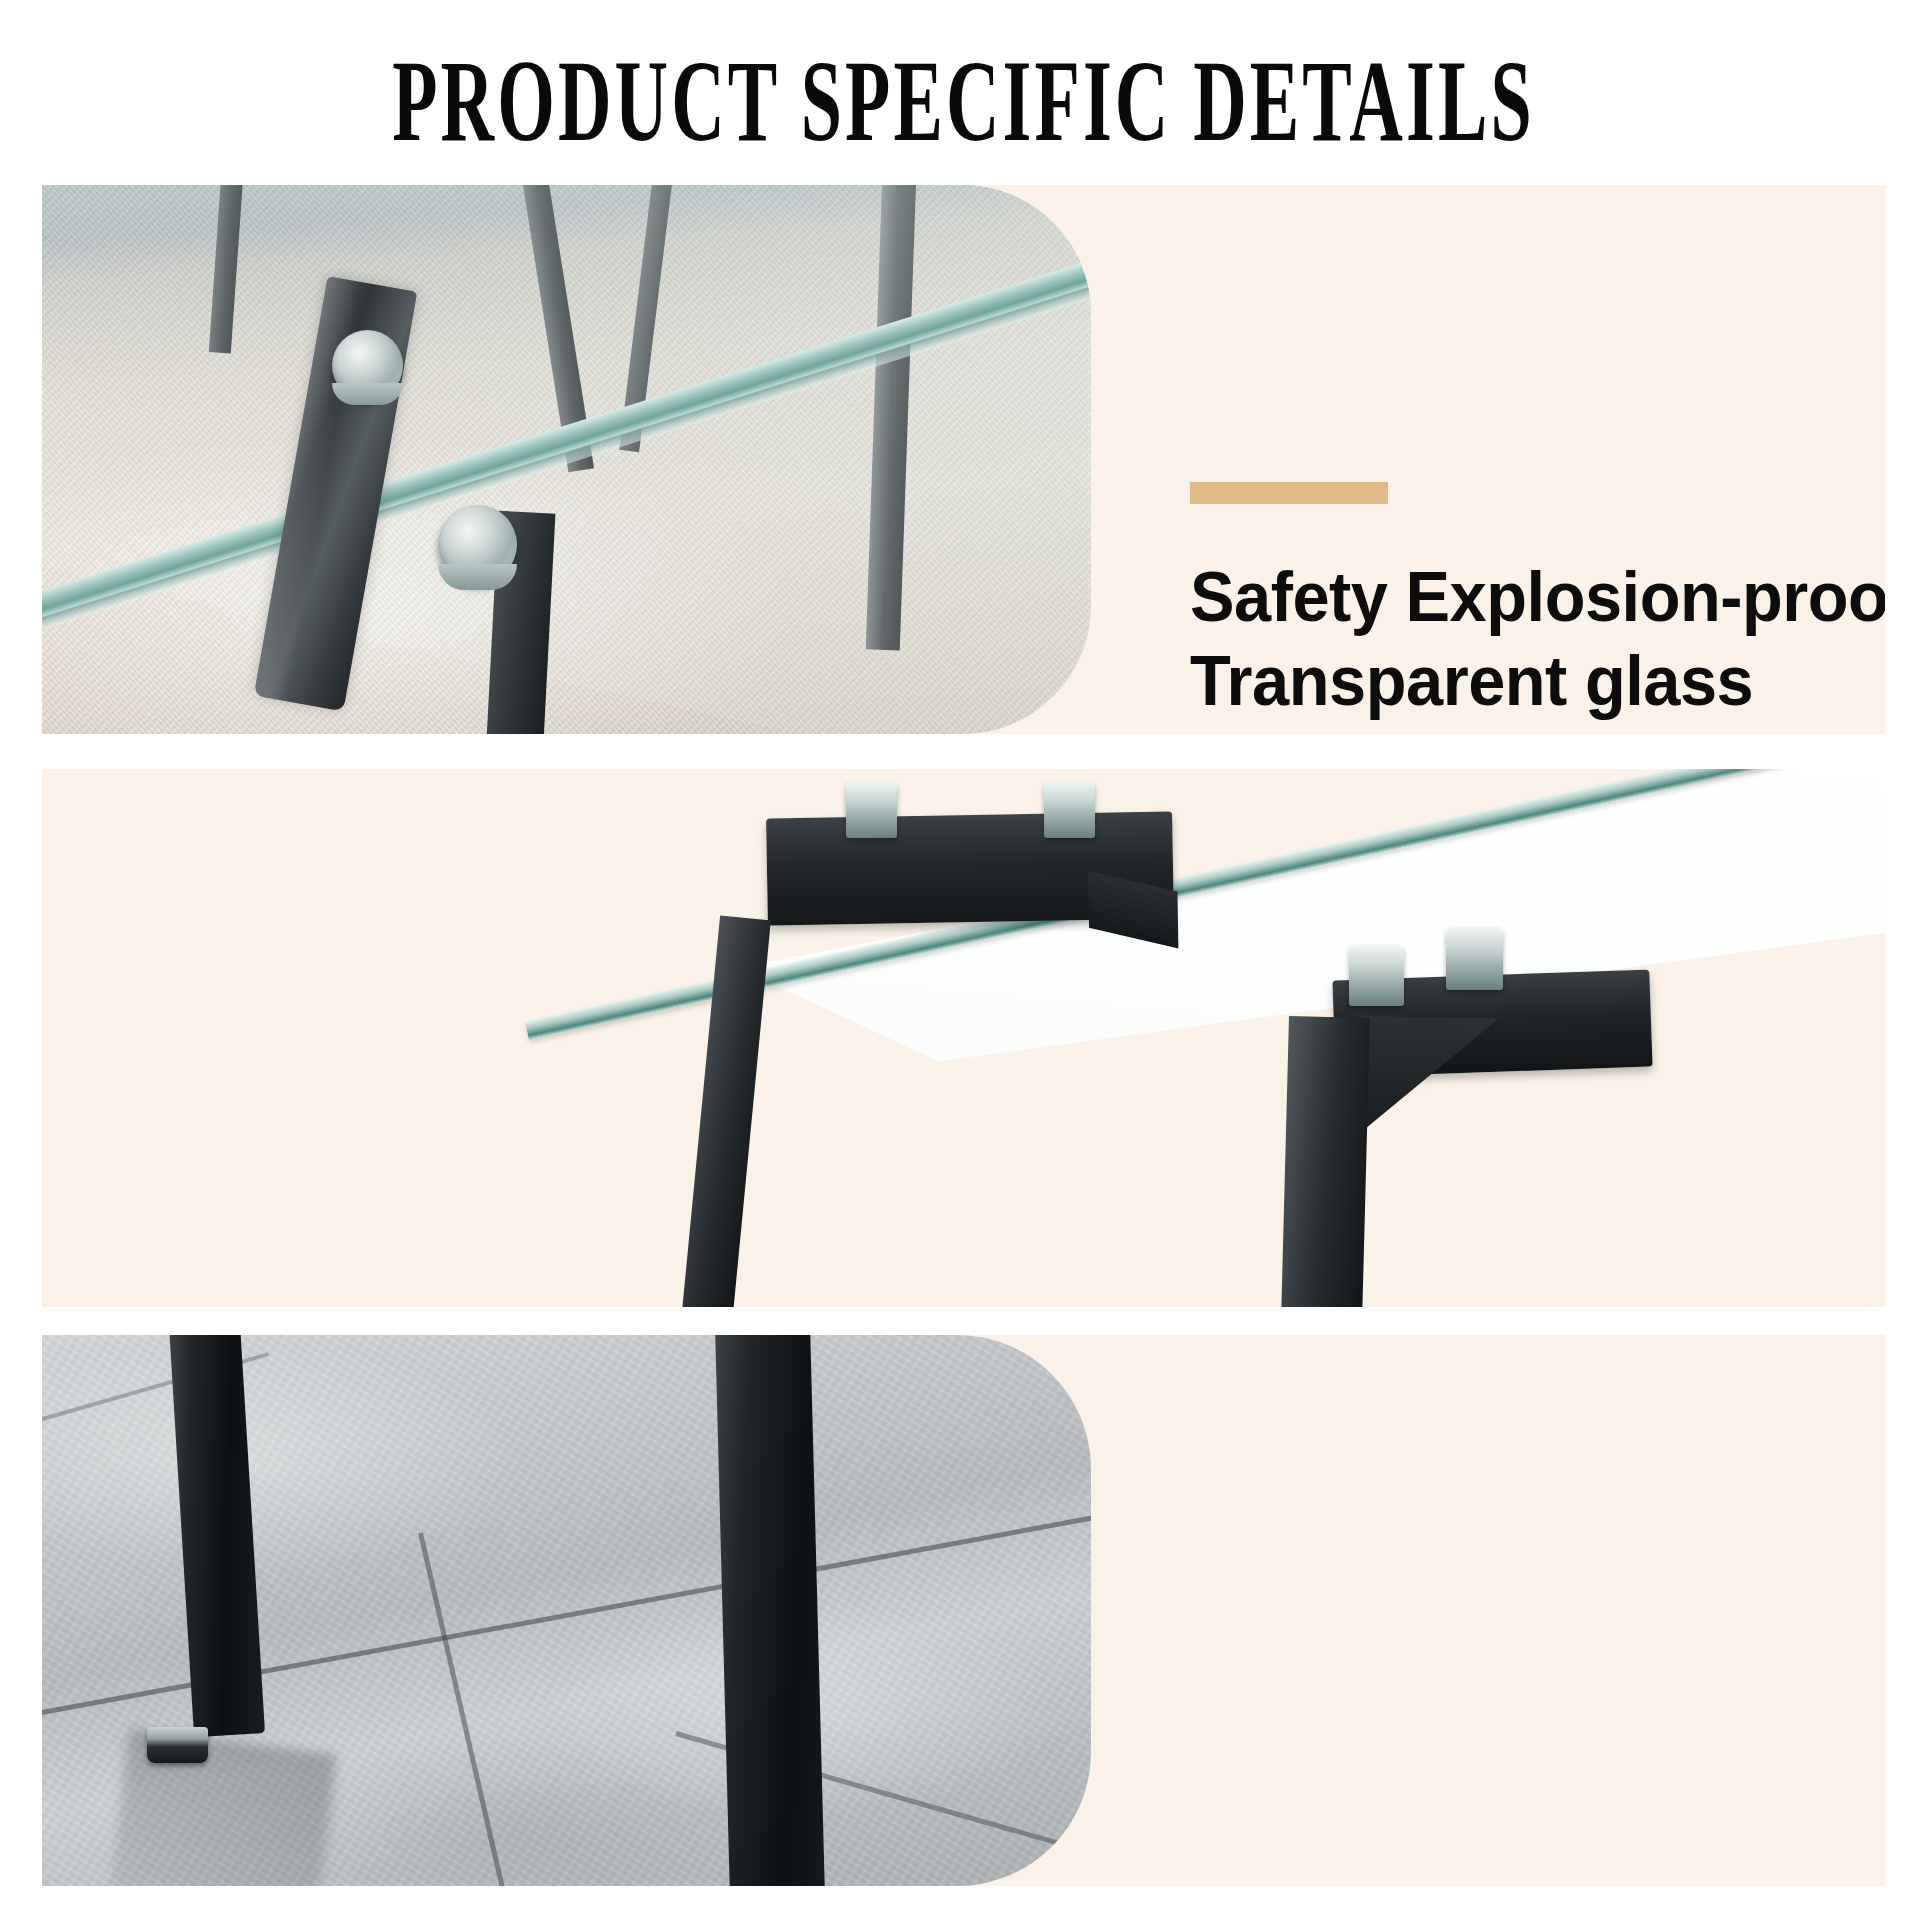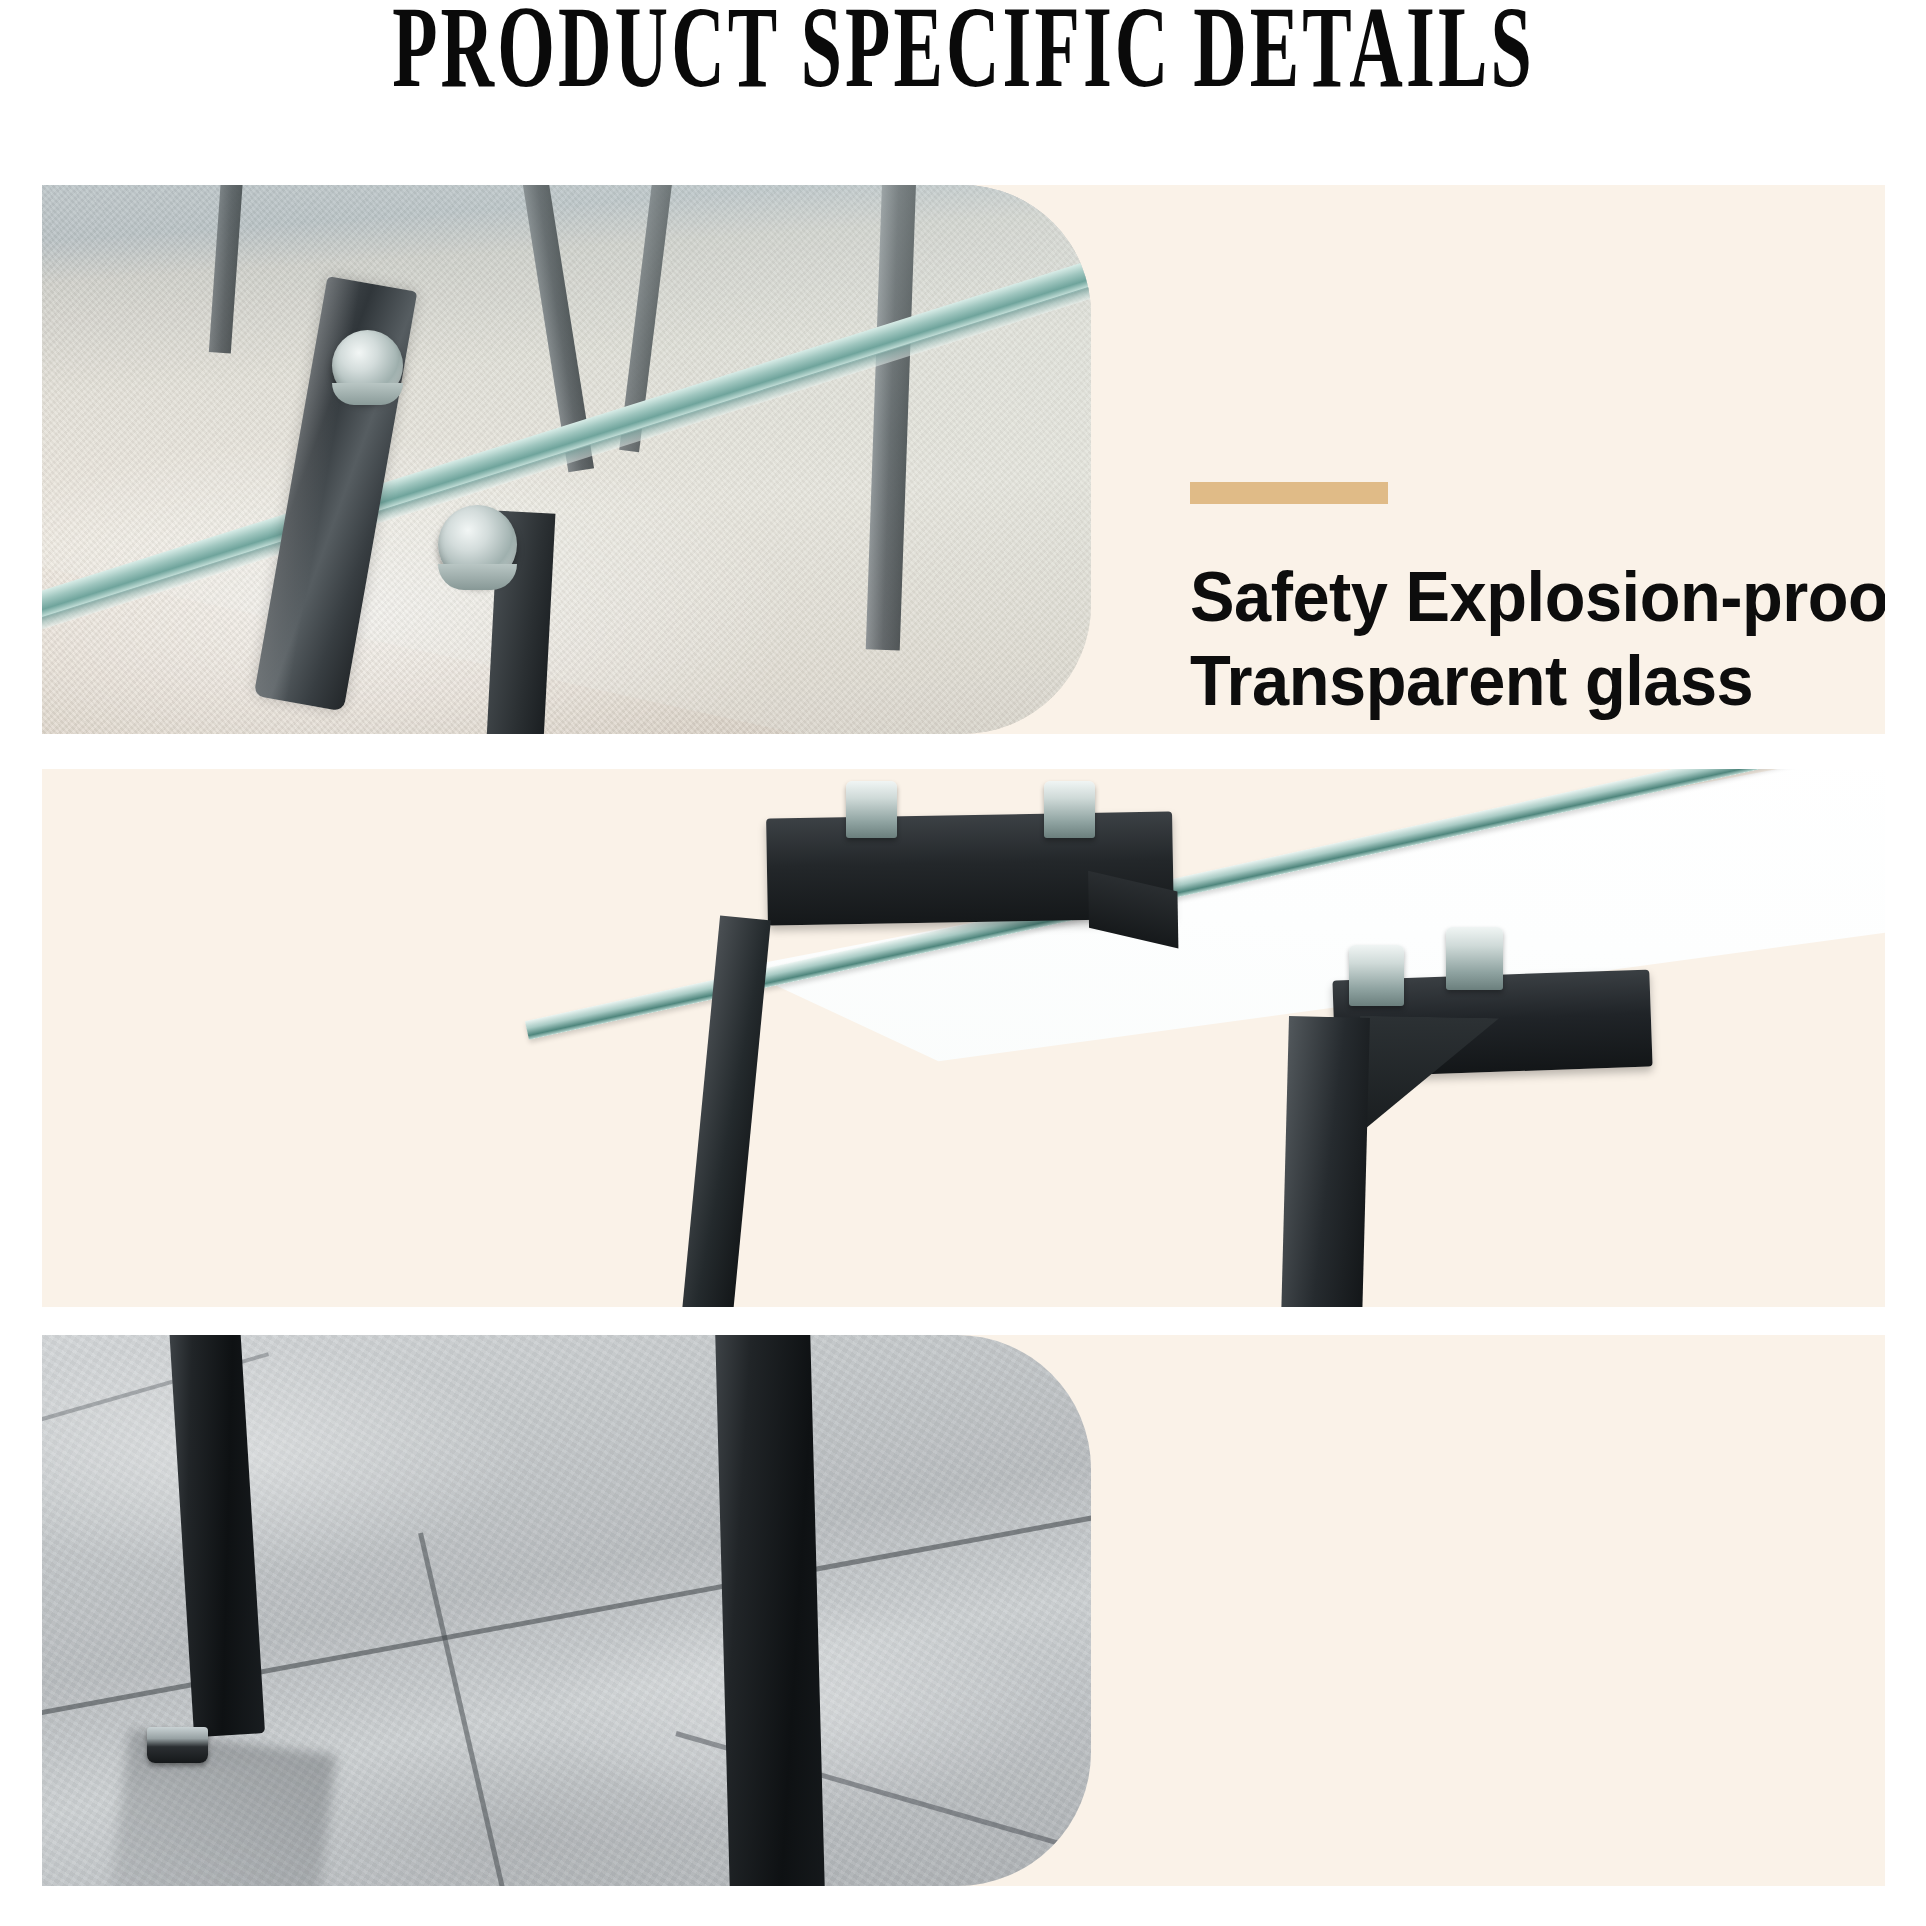--- a/index.html
+++ b/index.html
@@ -7,21 +7,21 @@
   body {
     background:#ffffff;
     font-family:"Liberation Sans", sans-serif;
     position:relative;
     overflow:hidden;
   }
 
   
   .title-wrap{
     position:absolute; left:0; top:0; width:1927px; height:149px;
-    display:flex; align-items:flex-start; justify-content:center;
+    display:flex; align-items:flex-end; justify-content:center;
     background:#ffffff;
   }
   .title{
     font-family:"Liberation Serif", serif;
     font-weight:700;
     font-size:95px;
     line-height:1;
     color:#0a0a0a;
     letter-spacing:4px;
     transform:scaleX(0.78) scaleY(1.22);

